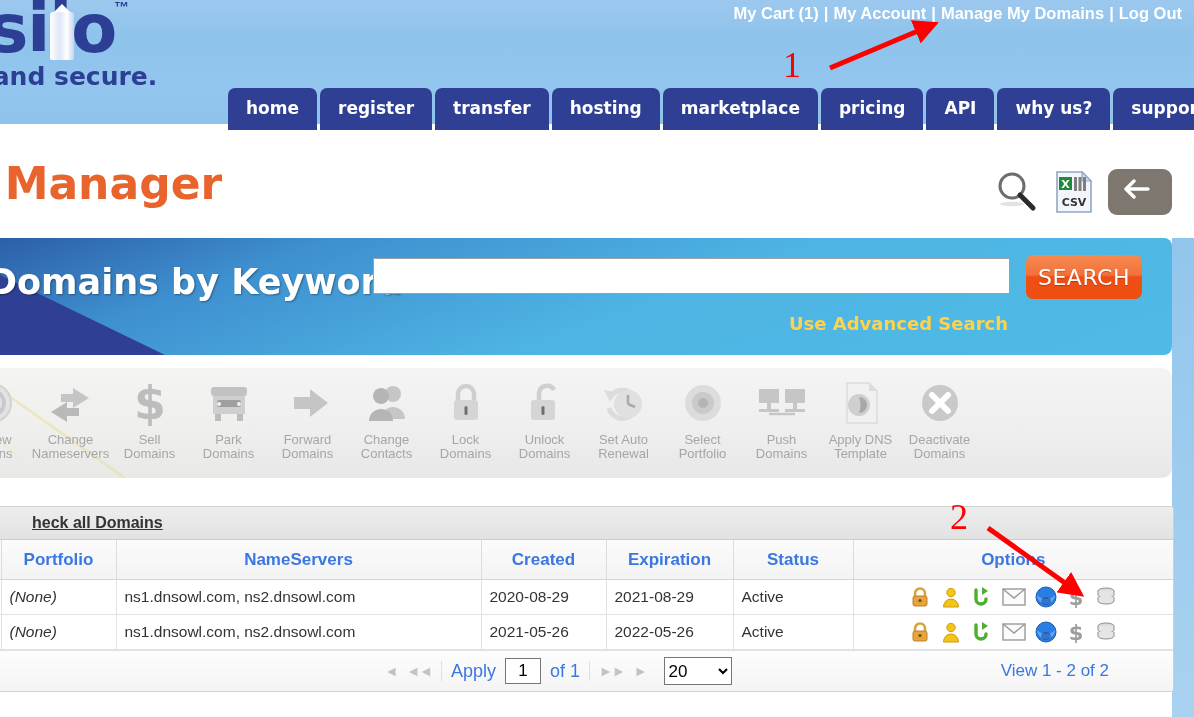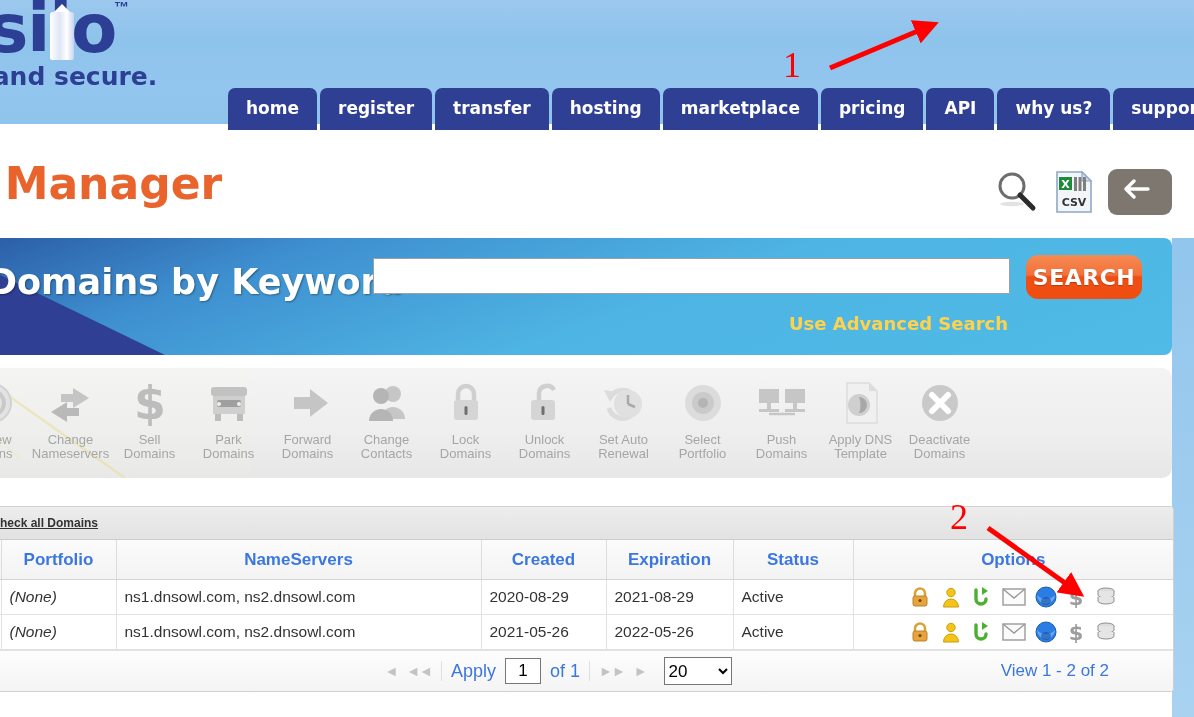--- a/index.html
+++ b/index.html
@@ -198,26 +198,26 @@
     font-size: 15px;
     padding: 0 8px;
     box-sizing: border-box;
     font-family: "Liberation Sans", sans-serif;
     z-index: 5;
   }
   .search-btn {
     position: absolute;
     left: 1026px; top: 255px;
     width: 116px; height: 44px;
-    border-radius: 12px;
+    border-radius: 7px;
     border: none;
     background: linear-gradient(to bottom, #f58b52 0%, #f2713a 45%, #ee4f14 50%, #f04e10 100%);
     color: #ffffff;
     font-size: 22px;
-    font-weight: bold;
+    font-weight: normal;
     letter-spacing: 0.5px;
     font-family: "DejaVu Sans", sans-serif;
     text-shadow: 0 1px 1px rgba(0,0,0,0.25);
     cursor: pointer;
     z-index: 5;
   }
   .adv-search {
     position: absolute;
     left: 789px; top: 313px;
     font-size: 18px;
@@ -281,26 +281,27 @@
   }
   .check-all-bar {
     height: 32px;
     background: linear-gradient(to bottom,#ededed 0%,#e2e2e2 100%);
     display: flex;
     align-items: center;
     padding-left: 57px;
     border-bottom: 1px solid #cccccc;
   }
   .check-all-link {
-    font-size: 12px;
+    font-size: 16px;
     font-weight: bold;
     color: #333333;
     text-decoration: underline;
     cursor: pointer;
     font-family: "Liberation Sans", sans-serif;
+    margin-left: 32px;
   }
   table.dm {
     border-collapse: collapse;
     width: 1230px;
     table-layout: fixed;
   }
   table.dm th {
     background: linear-gradient(to bottom,#fbfbfb 0%,#f3f3f3 100%);
     color: #3b77e0;
     font-size: 17px;
@@ -407,20 +408,23 @@
 
 <div class="top-header">
   <div class="logo-wrap">
     <div class="logo-text">esilo</div>
     <div class="logo-silo-cap"></div>
     <div class="logo-silo-shape"></div>
     <div class="logo-tm">™</div>
     <div class="logo-tagline">asy and secure.</div>
   </div>
 
+  <div class="account-links">
+    <a href="#">My Cart (1)</a><span class="sep">|</span><a href="#">My Account</a><span class="sep">|</span><a href="#">Manage My Domains</a><span class="sep">|</span><a href="#">Log Out</a>
+  </div>
 </div>
 
 <div class="nav-bar">
   <div class="nav-tabs">
     <div class="nav-tab">home</div>
     <div class="nav-tab">register</div>
     <div class="nav-tab">transfer</div>
     <div class="nav-tab">hosting</div>
     <div class="nav-tab">marketplace</div>
     <div class="nav-tab">pricing</div>

